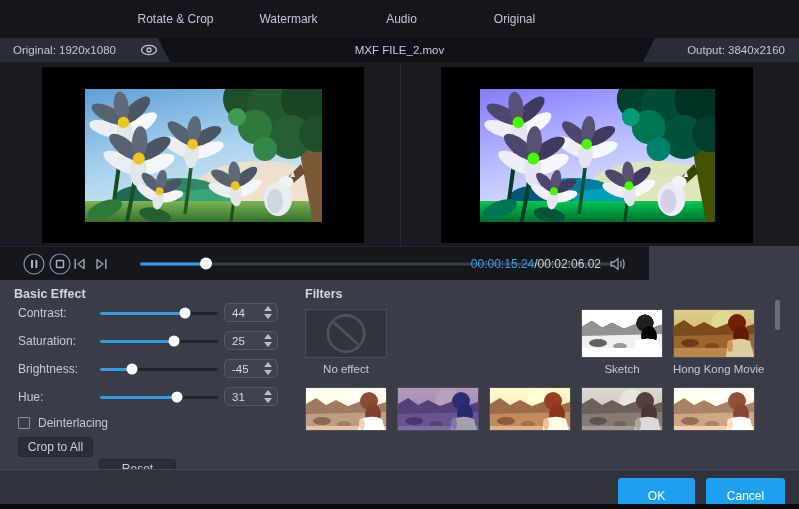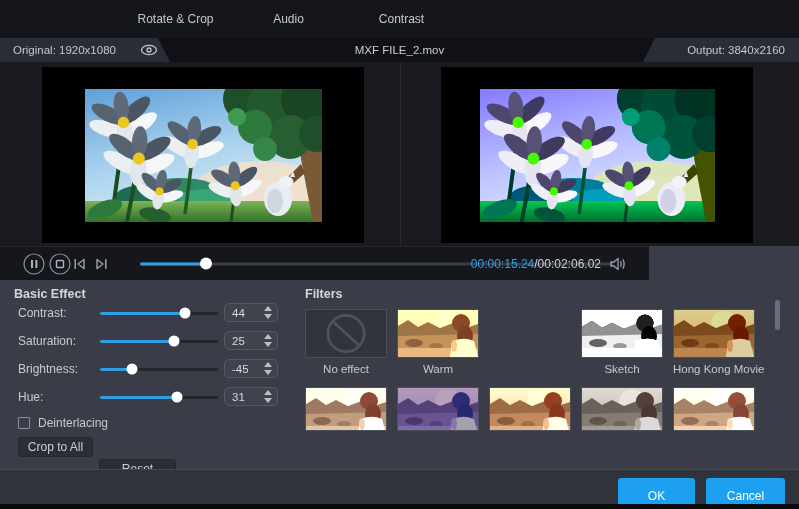--- a/index.html
+++ b/index.html
@@ -182,22 +182,23 @@
       <path d="M54,32 Q64,26 76,31 L80,47 L52,47 Z" fill="#e8e0d6"></path>
       <ellipse cx="56" cy="36" rx="3" ry="6" fill="#d8a584"></ellipse>
     </g>
   </defs>
 </svg>
 
 <div class="app">
 
   <div class="tabbar">
     <div class="tab">Rotate &amp; Crop</div>
+    <div class="tab">Watermark</div>
     <div class="tab">Audio</div>
-    <div class="tab">Contrast</div>
+    <div class="tab">Original</div>
   </div>
 
   <div class="strip">
     <div class="strip-title">MXF FILE_2.mov</div>
     <div class="tag tag-left">
       <span>Original: 1920x1080</span>
       <span class="eye">
         <svg width="18" height="14" viewBox="0 0 18 14">
           <ellipse cx="9" cy="7" rx="7.5" ry="4.6" fill="none" stroke="#c3c7ce" stroke-width="1.3"></ellipse>
           <circle cx="9" cy="7" r="2" fill="none" stroke="#c3c7ce" stroke-width="1.3"></circle>
@@ -341,28 +342,20 @@
 
     <div class="ftile noeffect" style="left:305px; top:29px">
       <div class="fthumb">
         <svg width="44" height="44" viewBox="0 0 44 44">
           <circle cx="22" cy="22" r="17" fill="none" stroke="#4d525e" stroke-width="2.5"></circle>
           <line x1="10.5" y1="11.5" x2="33.5" y2="32.5" stroke="#4d525e" stroke-width="2.5"></line>
         </svg>
       </div>
       <div class="flabel">No effect</div>
     </div>
-    <div class="ftile f-warm" style="left:397px; top:29px">
-      <div class="fthumb">
-          <svg viewBox="0 0 80 47" preserveAspectRatio="none">
-            <use href="#thumbscene"></use>
-          </svg>
-        </div>
-      <div class="flabel">Warm</div>
-    </div>
     <div class="ftile f-sketch" style="left:581px; top:29px">
       <div class="fthumb">
           <svg viewBox="0 0 80 47" preserveAspectRatio="none">
             <use href="#thumbscene"></use>
           </svg>
         </div>
       <div class="flabel">Sketch</div>
     </div>
     <div class="ftile f-hk" style="left:673px; top:29px">
       <div class="fthumb">

